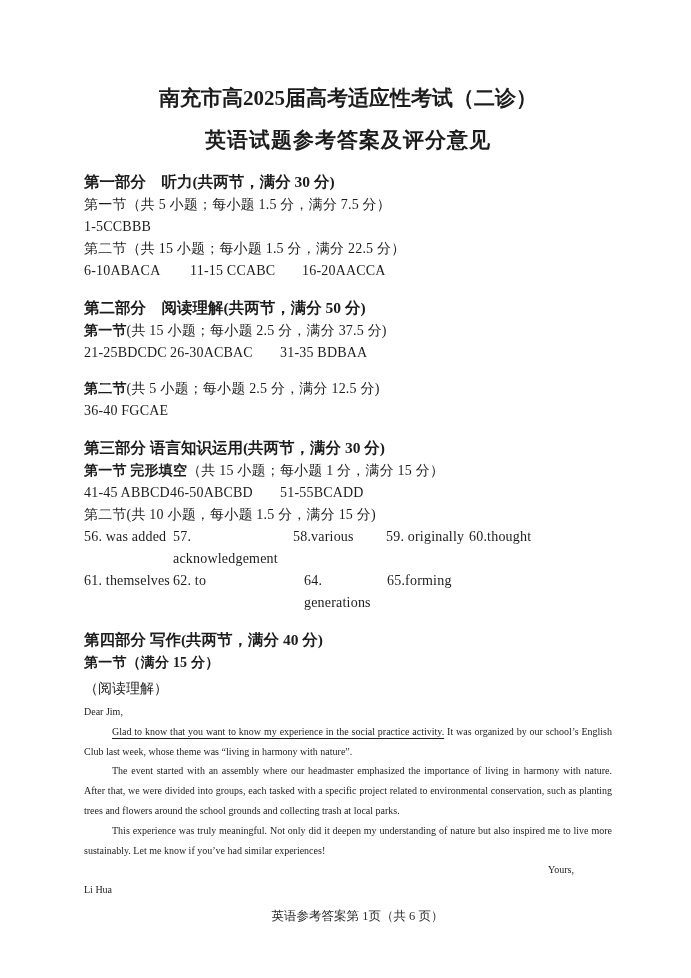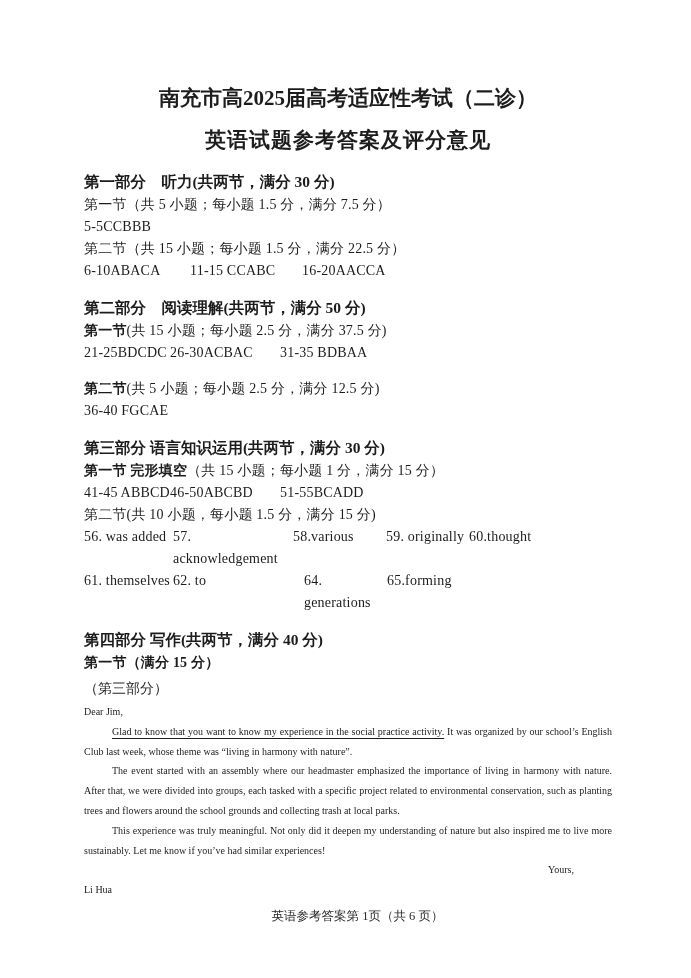--- a/index.html
+++ b/index.html
@@ -95,21 +95,21 @@
 </head>
 <body>
 
 <div class="page">
 
   <div class="title">南充市高2025届高考适应性考试（二诊）</div>
   <div class="subtitle">英语试题参考答案及评分意见</div>
 
   <div class="part-heading" style="margin-top:16px;">第一部分　听力(共两节，满分 30 分)</div>
   <div class="line">第一节（共 5 小题；每小题 1.5 分，满分 7.5 分）</div>
-  <div class="line">5-5CCBBB</div>
+  <div class="line">1-5CCBBB</div>
   <div class="line">第二节（共 15 小题；每小题 1.5 分，满分 22.5 分）</div>
   <div class="line ans-row">
     <span class="col w1">6-10ABACA</span>
     <span class="col w2">11-15 CCABC</span>
     <span class="col">16-20AACCA</span>
   </div>
 
   <div class="part-heading">第二部分　阅读理解(共两节，满分 50 分)</div>
   <div class="line"><span class="bold">第一节</span><span>(共 15 小题；每小题 2.5 分，满分 37.5 分)</span></div>
   <div class="line ans-row">
@@ -137,21 +137,21 @@
   </div>
   <div class="line ans-row">
     <span class="col g1">61. themselves</span>
     <span class="col g2">62. to</span>
     <span class="col g4">64. generations</span>
     <span class="col">65.forming</span>
   </div>
 
   <div class="part-heading">第四部分 写作(共两节，满分 40 分)</div>
   <div class="line bold">第一节（满分 15 分）</div>
-  <div class="sample-label">（第三部分）</div>
+  <div class="sample-label">（阅读理解）</div>
 
   <div class="letter">
     <div class="salutation">Dear Jim,</div>
     <p class="lp"><span class="underline">Glad to know that you want to know my experience in the social practice activity.</span><span> It was organized by our school’s English Club last week, whose theme was “living in harmony with nature”.</span></p>
     <p class="lp">The event started with an assembly where our headmaster emphasized the importance of living in harmony with nature. After that, we were divided into groups, each tasked with a specific project related to environmental conservation, such as planting trees and flowers around the school grounds and collecting trash at local parks.</p>
     <p class="lp">This experience was truly meaningful. Not only did it deepen my understanding of nature but also inspired me to live more sustainably. Let me know if you’ve had similar experiences!</p>
     <div class="closing">Yours,</div>
     <div class="signature">Li Hua</div>
   </div>
 

